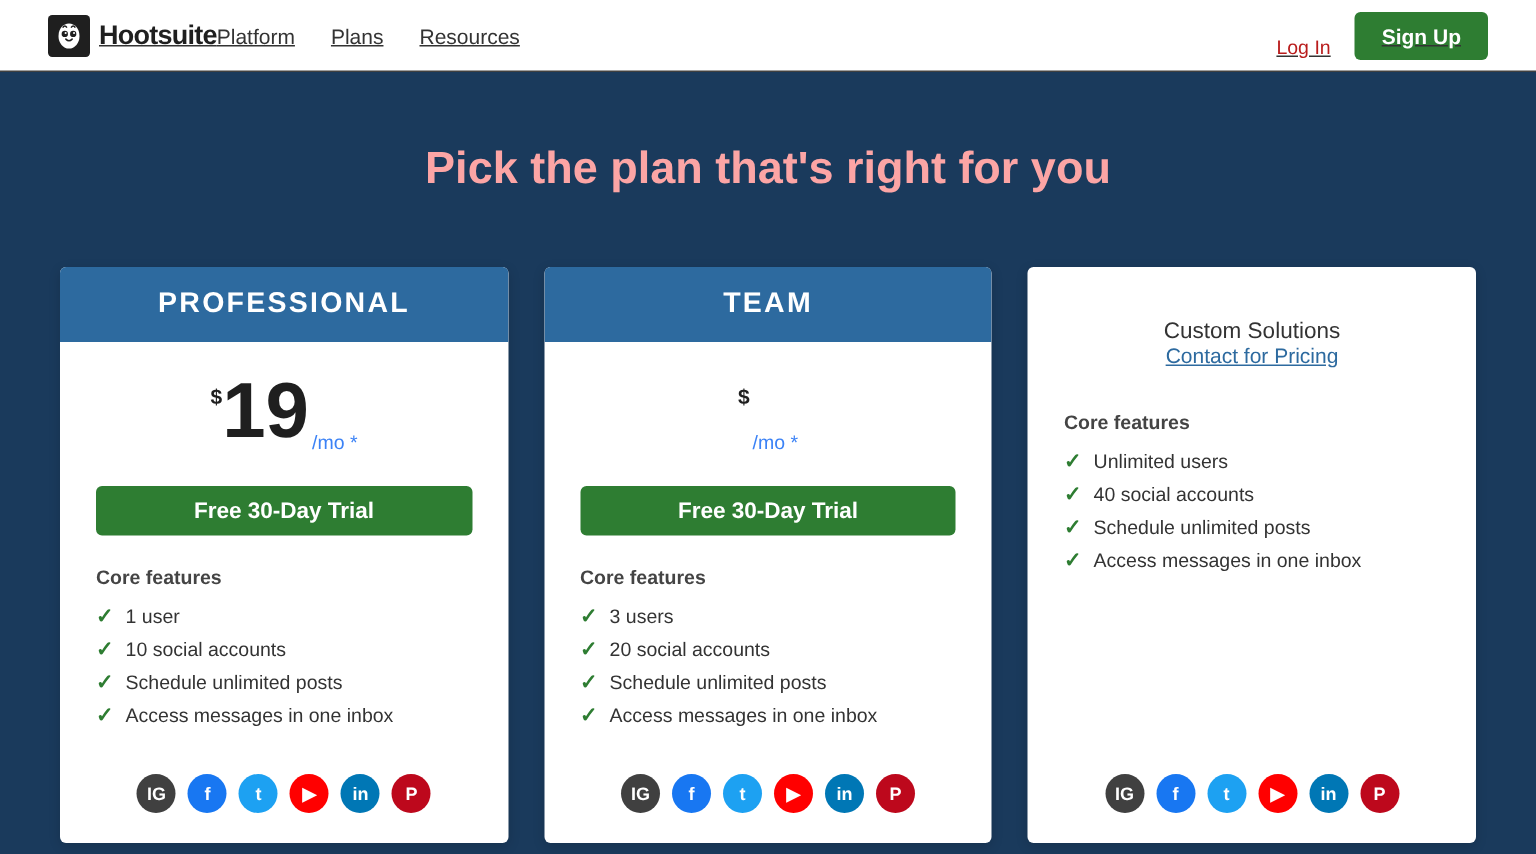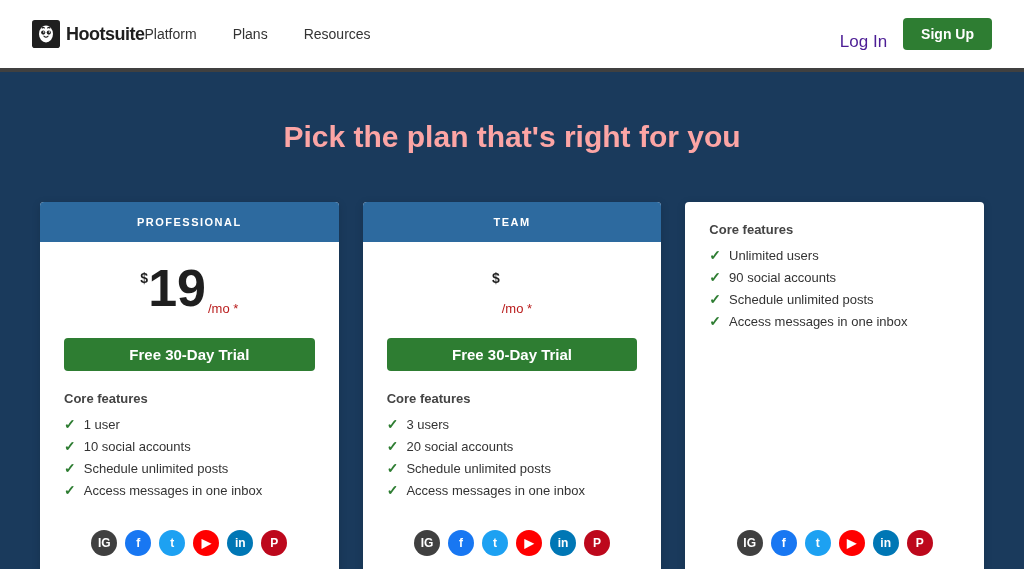--- a/index.html
+++ b/index.html
@@ -1,28 +1,28 @@
 <!DOCTYPE html>
 <html><head>
   <meta charset="utf-8">
   <style>
     * { margin: 0; padding: 0; box-sizing: border-box; }
     body { font-family: -apple-system, BlinkMacSystemFont, 'Segoe UI', Arial, sans-serif; font-size: 14px; color: #333; background: #fff; }
 
     
     nav {
-      display: flex; align-items: center; padding: 0 32px; height: 72px;
-      background: #fff; border-bottom: 4px solid #404040;
-      position: relative; z-index: 10;
+      display: flex; align-items: center; padding: 0 32px; height: 48px;
+      background: #fff; border-bottom: 1px solid #404040;
+      position: relative; z-index: 10; text-decoration: underline;
     }
     .nav-logo-text { font-size: 18px; font-weight: 700; color: #1f1f1f; letter-spacing: -0.5px; }
-    .nav-links { display: flex; gap: 36px; flex: 1; }
+    .nav-links { display: flex; gap: 24px; flex: 1; }
     .nav-link { color: #333; text-decoration: none; font-size: 14px; font-weight: 500; }
     .nav-actions { display: flex; align-items: center; gap: 16px; }
-    .btn-login { color: #4c1d95; text-decoration: none; font-size: 17px; font-weight: 500; margin-top: 16px; }
+    .btn-login { color: #b91c1c; text-decoration: none; font-size: 13px; font-weight: 500; margin-top: 16px; }
     .btn-signup {
       background: #2e7d32; color: #fff; border: none; padding: 8px 18px;
       border-radius: 4px; font-size: 14px; font-weight: 600; cursor: pointer; text-decoration: none;
     }
 
     
     .hero {
       background: #1a3a5c;
       padding: 48px 32px;
       text-align: center;
@@ -49,21 +49,21 @@
       box-shadow: 0 2px 8px rgba(0,0,0,0.15);
       display: flex;
       flex-direction: column;
     }
 
     .plan-header {
       background: #2d6a9f;
       color: #fff;
       text-align: center;
       padding: 14px;
-      font-size: 11px;
+      font-size: 19px;
       font-weight: 700;
       letter-spacing: 1.5px;
       text-transform: uppercase;
     }
 
     .plan-body {
       padding: 20px 24px;
       flex: 1;
       display: flex;
       flex-direction: column;
@@ -96,21 +96,21 @@
 
     .price-amount {
       font-size: 52px;
       font-weight: 700;
       color: #1f1f1f;
       line-height: 1;
     }
 
     .price-period {
       font-size: 13px;
-      color: #b91c1c;
+      color: #3b82f6;
       align-self: flex-end;
       margin-bottom: 6px;
       margin-left: 2px;
     }
 
     .btn-trial {
       display: block;
       width: 100%;
       background: #2e7d32;
       color: #fff;
@@ -304,29 +304,33 @@
           <div class="social-icon si-facebook">f</div>
           <div class="social-icon si-twitter">t</div>
           <div class="social-icon si-youtube">▶</div>
           <div class="social-icon si-linkedin">in</div>
           <div class="social-icon si-pinterest">P</div>
         </div>
       </div>
     </div>
     <div class="plan-card">
       <div class="plan-body">
+        <div class="plan-price-custom">
+          <span class="custom-solutions">Custom Solutions</span>
+          <a class="contact-pricing">Contact for Pricing</a>
+        </div>
         <div class="features-label">Core features</div>
         <ul class="features-list">
           <li>
             <span class="check-icon">✓</span>
             <span>Unlimited users</span>
           </li>
           <li>
             <span class="check-icon">✓</span>
-            <span>90 social accounts</span>
+            <span>40 social accounts</span>
           </li>
           <li>
             <span class="check-icon">✓</span>
             <span>Schedule unlimited posts</span>
           </li>
           <li>
             <span class="check-icon">✓</span>
             <span>Access messages in one inbox</span>
           </li>
         </ul>

